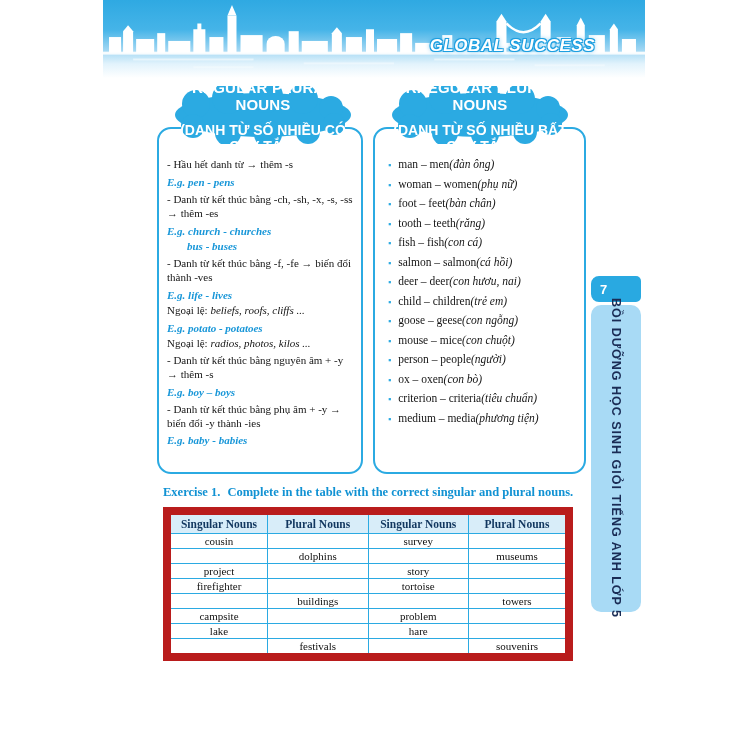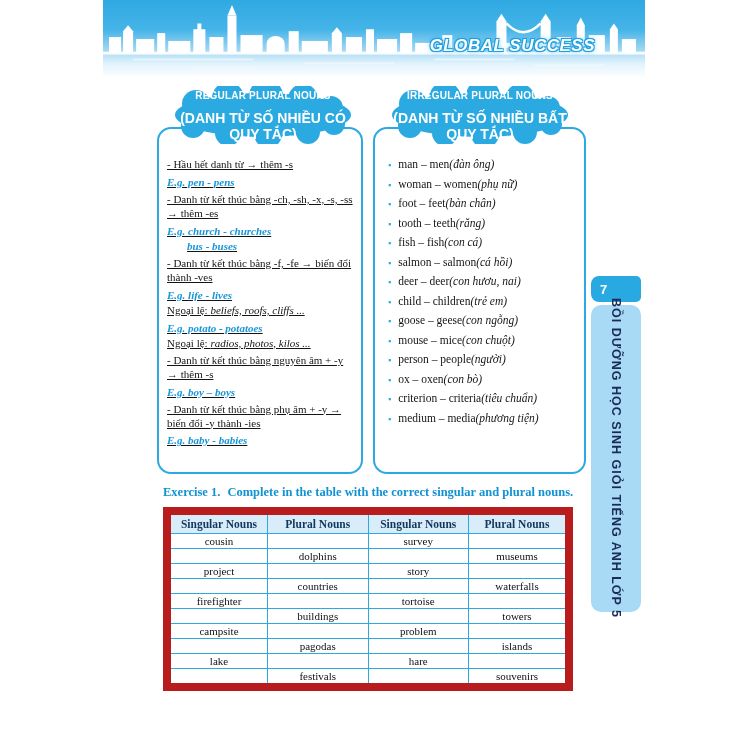--- a/index.html
+++ b/index.html
@@ -18,25 +18,25 @@
   .rules-box { position:absolute; border:2px solid #2BAAE2; border-radius:14px; background:#fff; }
   .box-left  { left:157px; top:127px; width:206px; height:347px; padding:26px 8px 6px 8px; }
   .box-right { left:373px; top:127px; width:213px; height:347px; padding:26px 6px 6px 6px; }
   .cloud { position:absolute; width:190px; height:58px; z-index:3; }
   .cloud-left  { left:168px; top:86px; }
   .cloud-right { left:385px; top:86px; }
   .cloud svg { position:absolute; inset:0; width:100%; height:100%; }
   .cloud-text { position:absolute; inset:0; display:flex; flex-direction:column; justify-content:center;
     align-items:center; color:#fff; font-family:"Liberation Sans",sans-serif; font-weight:bold;
     text-align:center; padding-top:2px; }
-  .cloud-text .t1 { font-size:10px; letter-spacing:.2px; }
+  .cloud-text .t1 { font-size:15px; letter-spacing:.2px; }
   .cloud-text .t2 { font-size:14px; margin-top:9px; }
 
   
-  .rules-content { font-size:11px; color:#141414; line-height:1.27;text-decoration:underline; }
+  .rules-content { font-size:11px; color:#141414; line-height:1.27; }
   .rules-content p.rule { margin:3px 0 1px 0; }
   .rules-content p.eg { color:#1796D8; font-weight:bold; font-style:italic; margin:4px 0 1px 0; }
   .rules-content p.eg.indent { margin:0 0 1px 0; padding-left:20px; }
   .rules-content p.exc { margin:1px 0; }
   .rules-content .exc-prefix { font-style:normal; }
   .rules-content .exc .item-text { font-style:italic; }
 
   
   .noun-list { font-size:11.5px; color:#141414; }
   .noun-item { display:flex; align-items:baseline; line-height:19.5px; height:19.5px; }
@@ -310,26 +310,20 @@
           <td>museums</td>
         </tr>
 
         <tr>
           <td>project</td>
           <td></td>
           <td>story</td>
           <td></td>
         </tr>
 
-        <tr>
-          <td></td>
-          <td>countries</td>
-          <td></td>
-          <td>waterfalls</td>
-        </tr>
 
         <tr>
           <td>firefighter</td>
           <td></td>
           <td>tortoise</td>
           <td></td>
         </tr>
 
         <tr>
           <td></td>
@@ -338,26 +332,20 @@
           <td>towers</td>
         </tr>
 
         <tr>
           <td>campsite</td>
           <td></td>
           <td>problem</td>
           <td></td>
         </tr>
 
-        <tr>
-          <td></td>
-          <td>pagodas</td>
-          <td></td>
-          <td>islands</td>
-        </tr>
 
         <tr>
           <td>lake</td>
           <td></td>
           <td>hare</td>
           <td></td>
         </tr>
 
         <tr>
           <td></td>

